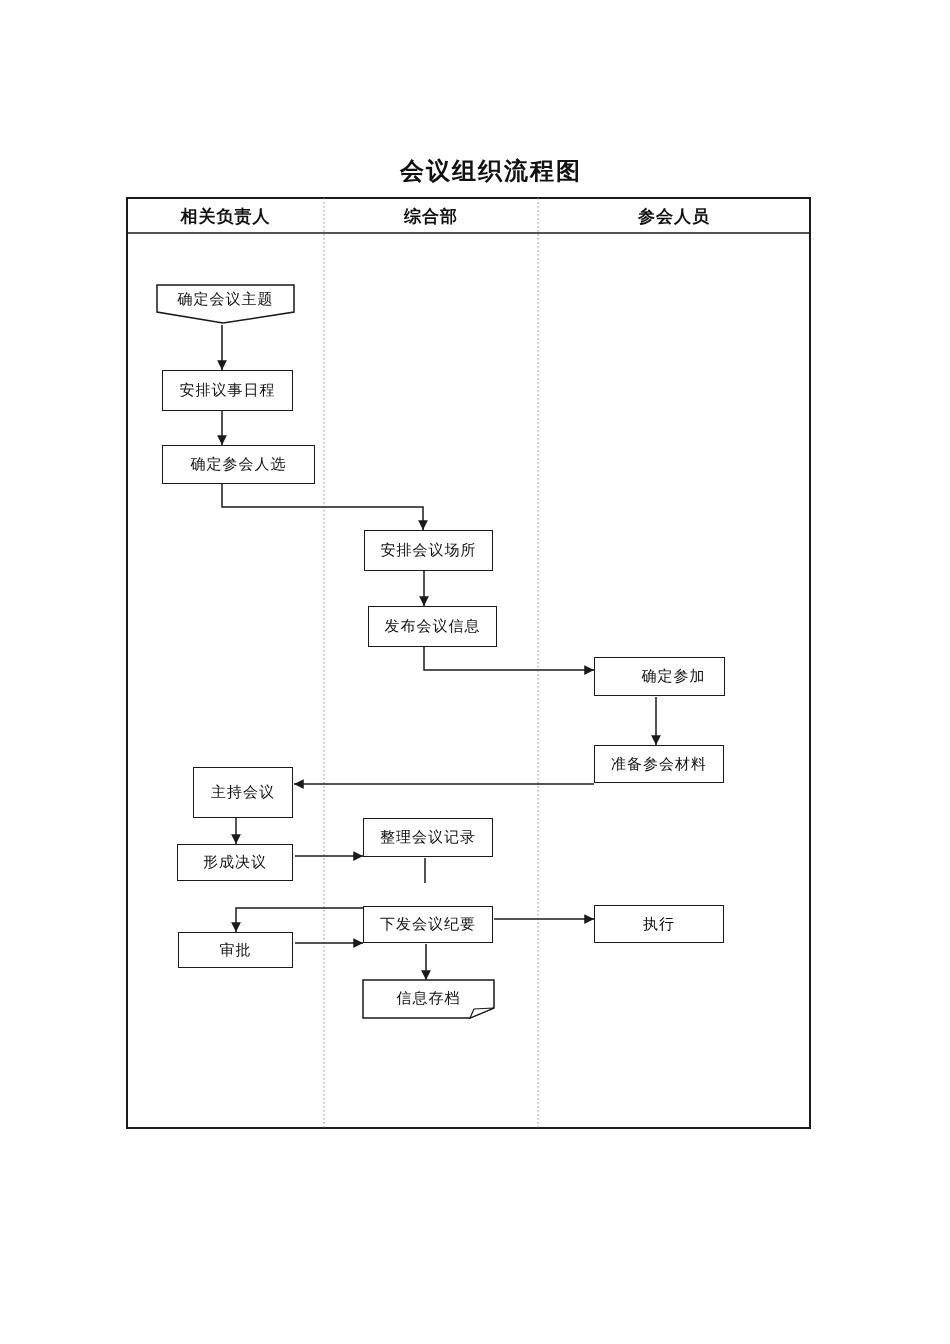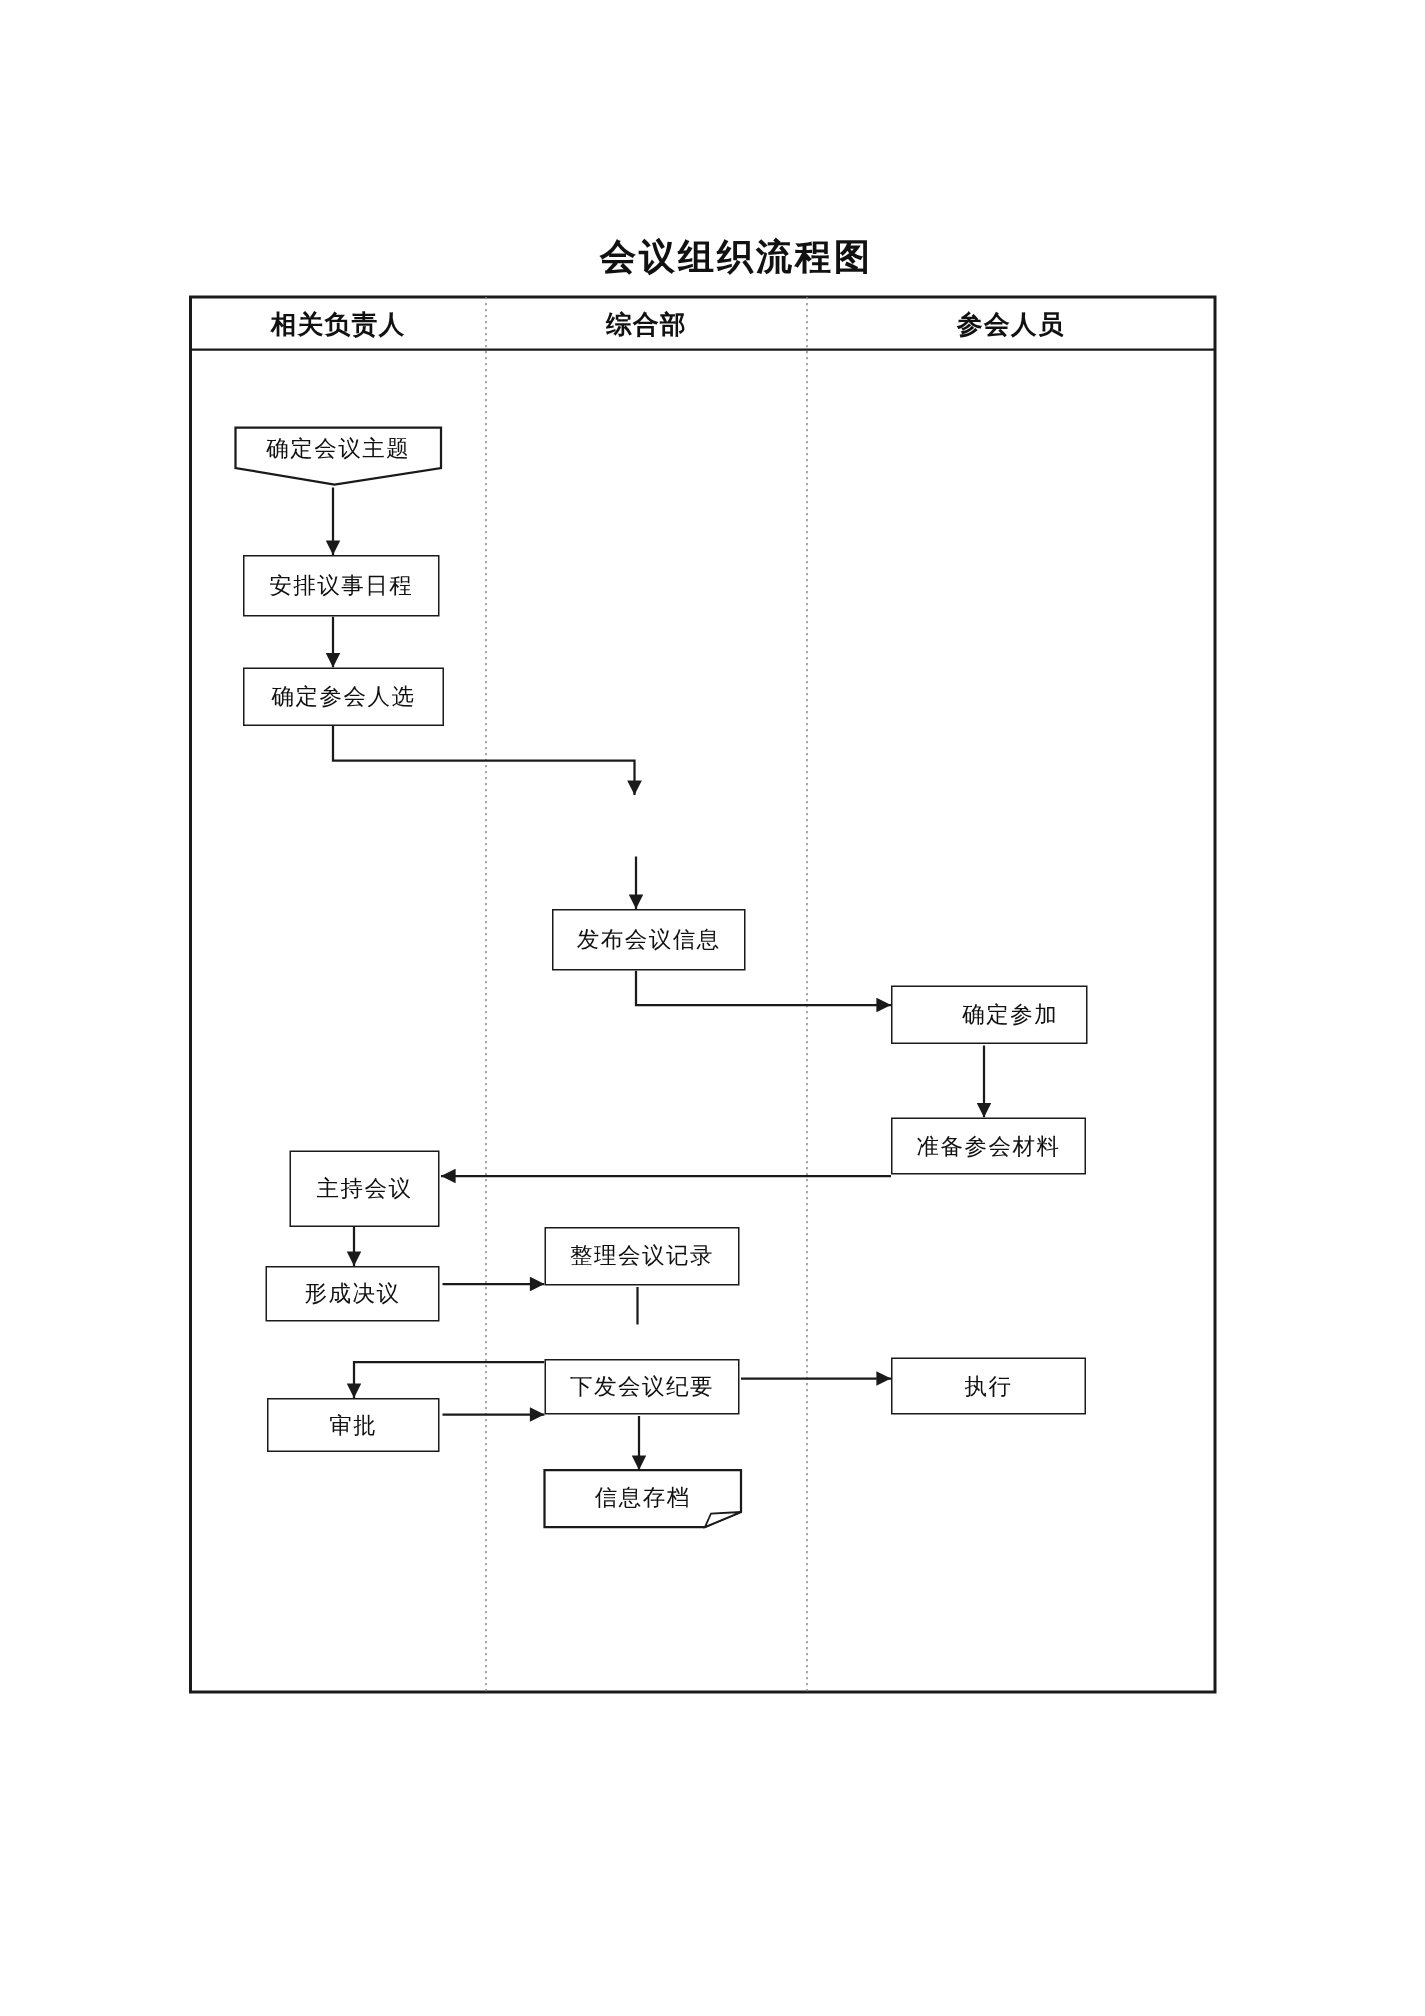--- a/index.html
+++ b/index.html
@@ -60,21 +60,22 @@
 
   <div class="title">会议组织流程图</div>
 
   <div class="lane-header" style="left:127px;width:197px;">相关负责人</div>
   <div class="lane-header" style="left:324px;width:214px;">综合部</div>
   <div class="lane-header" style="left:538px;width:272px;">参会人员</div>
 
   <div class="shape-label" style="left:157px;top:285px;width:137px;height:28px;">确定会议主题</div>
 
   <div class="node" style="left:162px;top:370px;width:131px;height:41px;">安排议事日程</div>
-  <div class="node" style="left:162px;top:445px;width:134px;height:39px;">确定参会人选</div>
+  <div class="node" style="left:162px;top:445px;width:153px;height:39px;">确定参会人选</div>
+  <div class="node" style="left:364px;top:530px;width:129px;height:41px;">安排会议场所</div>
   <div class="node" style="left:368px;top:606px;width:129px;height:41px;">发布会议信息</div>
   <div class="node" style="left:594px;top:657px;width:131px;height:39px;padding-left:28px;">确定参加</div>
   <div class="node" style="left:594px;top:745px;width:130px;height:38px;">准备参会材料</div>
   <div class="node" style="left:193px;top:767px;width:100px;height:51px;">主持会议</div>
   <div class="node" style="left:363px;top:818px;width:130px;height:39px;">整理会议记录</div>
   <div class="node" style="left:177px;top:844px;width:116px;height:37px;">形成决议</div>
   <div class="node" style="left:363px;top:906px;width:130px;height:37px;">下发会议纪要</div>
   <div class="node" style="left:178px;top:932px;width:115px;height:36px;">审批</div>
   <div class="node" style="left:594px;top:905px;width:130px;height:38px;">执行</div>
 

